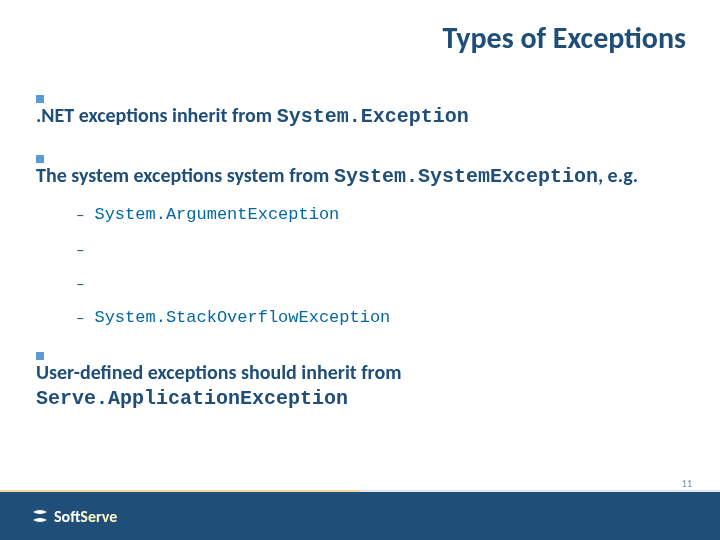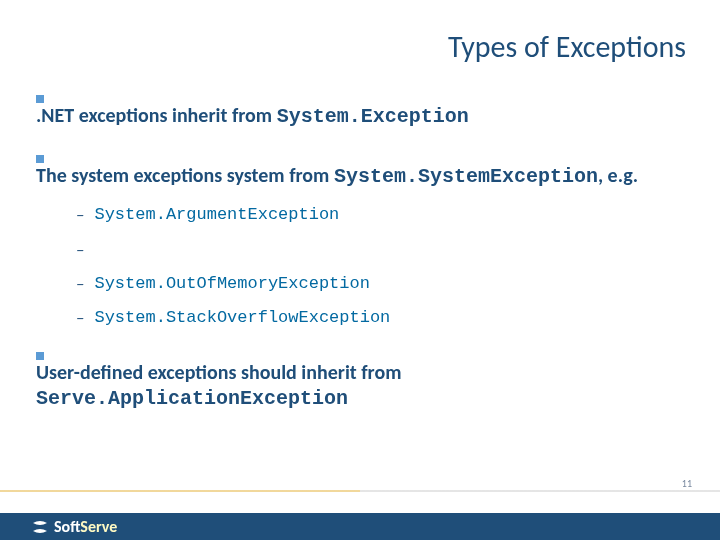--- a/index.html
+++ b/index.html
@@ -1,29 +1,29 @@
 <!DOCTYPE html>
 <html><head>
 <meta charset="utf-8">
 <style>
   * { margin: 0; padding: 0; box-sizing: border-box; }
   html, body { width: 720px; height: 540px; font-family: Calibri, "Segoe UI", Arial, sans-serif; background: #fff; overflow: hidden; }
   .slide { position: relative; width: 720px; height: 540px; }
-  .title { position: absolute; top: 28px; right: 34px; font-size: 30px; font-weight: 400; color: #1f4e79; }
+  .title { position: absolute; top: 19px; right: 34px; font-size: 30px; font-weight: 700; color: #1f4e79; }
   .body { position: absolute; top: 86px; left: 36px; right: 36px; }
   .lvl1 { display: flex; align-items: flex-start; margin-bottom: 16px; flex-direction: column; }
   .lvl1 .bullet { width: 8px; height: 8px; background: #5b9bd5; margin-top: 9px; margin-right: 14px; flex-shrink: 0; }
   .lvl1 .txt { font-size: 20px; font-weight: 600; color: #1f4e79; line-height: 1.28; }
   .lvl1 .txt .code { font-family: Consolas, "Courier New", monospace; font-weight: 600; }
   .sub { margin-left: 40px; margin-bottom: 12px; }
   .lvl2 { display: flex; align-items: flex-start; margin-bottom: 14px; }
   .lvl2 .dash { color: #1f4e79; font-size: 17px; margin-right: 10px; line-height: 1.2; flex-shrink: 0; }
   .lvl2 .txt { font-family: Consolas, "Courier New", monospace; font-size: 17px; color: #0369a1; line-height: 1.2; }
   .footer-line { position: absolute; left: 0; right: 0; bottom: 48px; height: 2px; background: linear-gradient(to right, #e6b84a 0%, #e6b84a 50%, #d0d0d0 50%, #d0d0d0 100%); opacity: 0.55; }
-  .footer { position: absolute; left: 0; right: 0; bottom: 0; height: 27px; background: #1f4e79; display: flex; align-items: center; }
+  .footer { position: absolute; left: 0; right: 0; bottom: 0; height: 48px; background: #1f4e79; display: flex; align-items: center; }
   .logo { display: flex; align-items: center; margin-left: 30px; color: #fff; font-size: 16px; font-weight: 700; }
   .logo-mark { position: relative; width: 20px; height: 20px; margin-right: 4px; }
   .logo-mark svg { display: block; }
   .logo .soft { color: #fff; }
   .logo .serve { color: #fef9c3; font-weight: 600; }
   .pagenum { position: absolute; right: 28px; bottom: 50px; font-size: 10px; color: #7a8aa0; }
 </style>
 </head>
 <body>
 
@@ -46,21 +46,20 @@
     <div class="sub">
       <div class="lvl2">
         <div class="dash">–</div>
         <div class="txt">System.ArgumentException</div>
       </div>
       <div class="lvl2">
         <div class="dash">–</div>
       </div>
       <div class="lvl2">
         <div class="dash">–</div>
-        <div class="txt">System.OutOfMemoryException</div>
       </div>
       <div class="lvl2">
         <div class="dash">–</div>
         <div class="txt">System.StackOverflowException</div>
       </div>
     </div>
 
     <div class="lvl1">
       <div class="bullet"></div>
       <div class="txt"><span>User-defined exceptions should inherit from </span><span class="code">Serve.ApplicationException</span><span></span></div>

